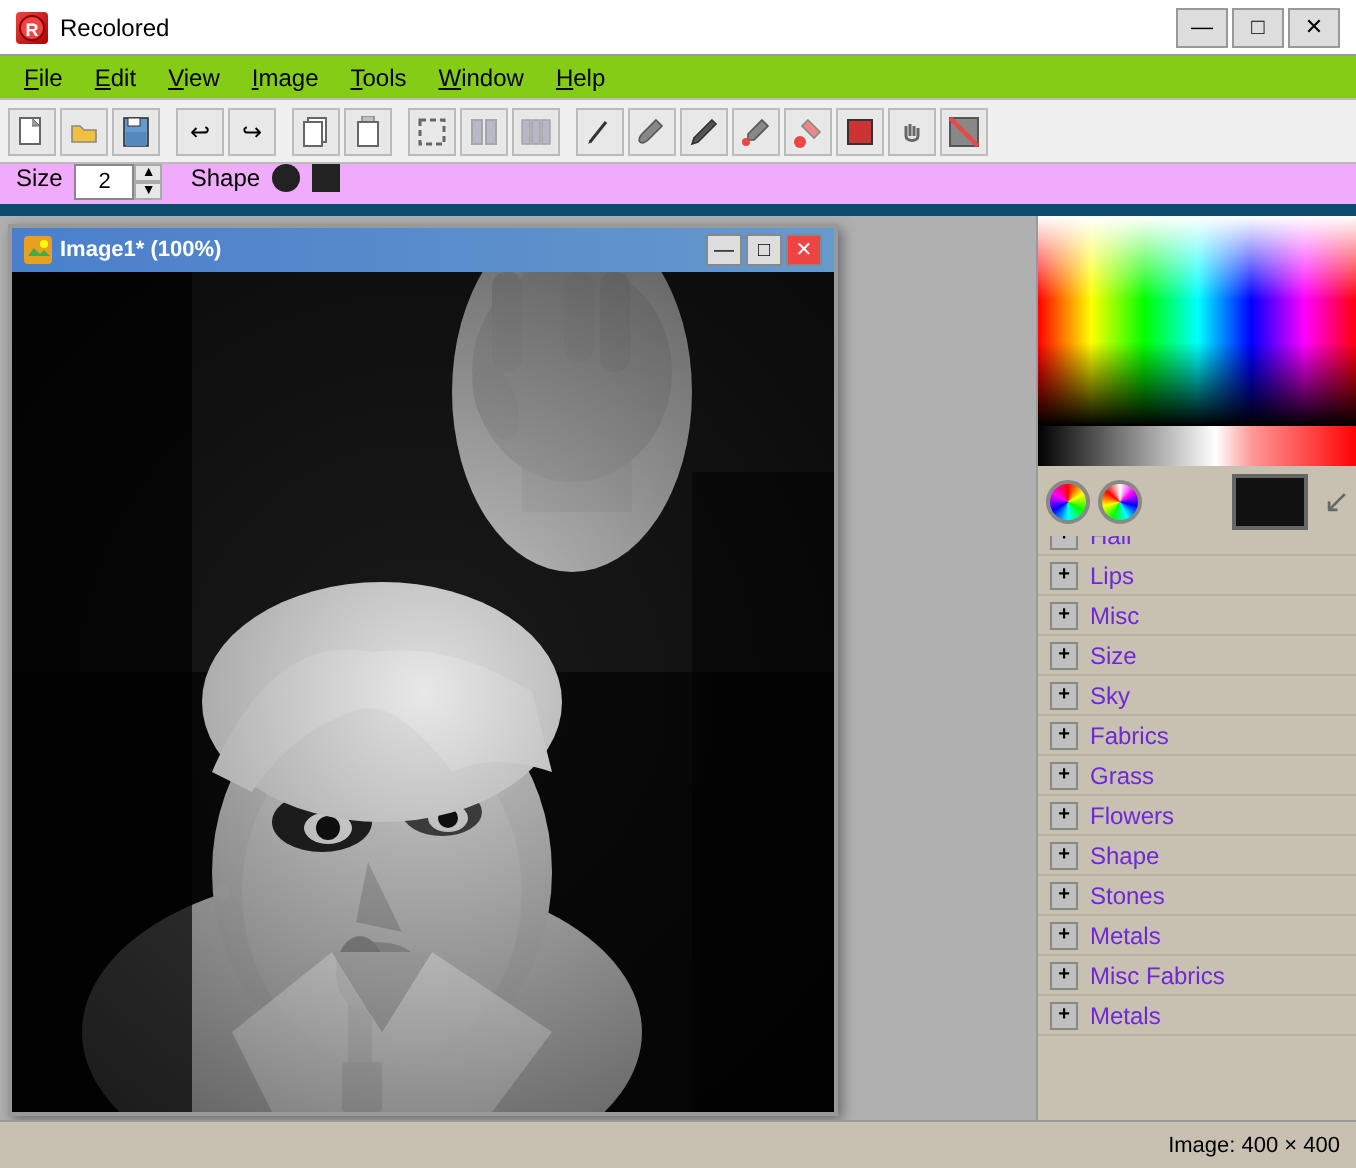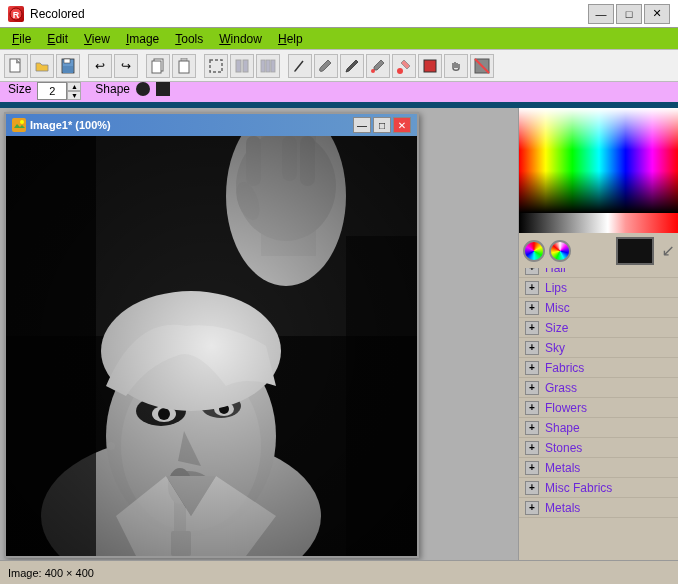--- a/index.html
+++ b/index.html
@@ -62,21 +62,21 @@
     .color-swatch { width: 38px; height: 28px; background: #111; border: 2px solid #666; margin-left: auto; cursor: pointer; }
     .arrow-icon { font-size: 16px; color: #666; cursor: pointer; margin-left: 4px; }
 
     
     .category-list { flex: 1; overflow-y: auto; background: #c8c0b0; }
     .cat-item { display: flex; align-items: center; height: 20px; padding: 0 6px; border-bottom: 1px solid #b8b0a0; cursor: pointer; font-size: 12px; }
     .cat-plus { width: 14px; height: 14px; background: #c0c0c0; border: 1px solid #888; display: flex; align-items: center; justify-content: center; font-size: 10px; margin-right: 6px; font-weight: bold; flex-shrink: 0; }
     .cat-label { font-size: 12px; color: #6d28d9; }
 
     
-    .status-bar { height: 24px; background: #c8c0b0; border-top: 1px solid #999; display: flex; align-items: center; justify-content: flex-start; padding: 0 8px; font-size: 11px; }
+    .status-bar { height: 24px; background: #c8c0b0; border-top: 1px solid #999; display: flex; align-items: center; justify-content: flex-end; padding: 0 8px; font-size: 11px; }
 
     
     .category-list::-webkit-scrollbar { width: 12px; }
     .category-list::-webkit-scrollbar-track { background: #c0b8a8; }
     .category-list::-webkit-scrollbar-thumb { background: #a0988a; border: 1px solid #888; }
     .size-stepper { display: flex; flex-direction: column; }
     .spin-up, .spin-down { width: 14px; height: 9px; background: #e8e8e8; border: 1px solid #aaa; font-size: 7px; cursor: pointer; display: flex; align-items: center; justify-content: center; line-height: 1; }
   </style>
 </head>
 <body>

